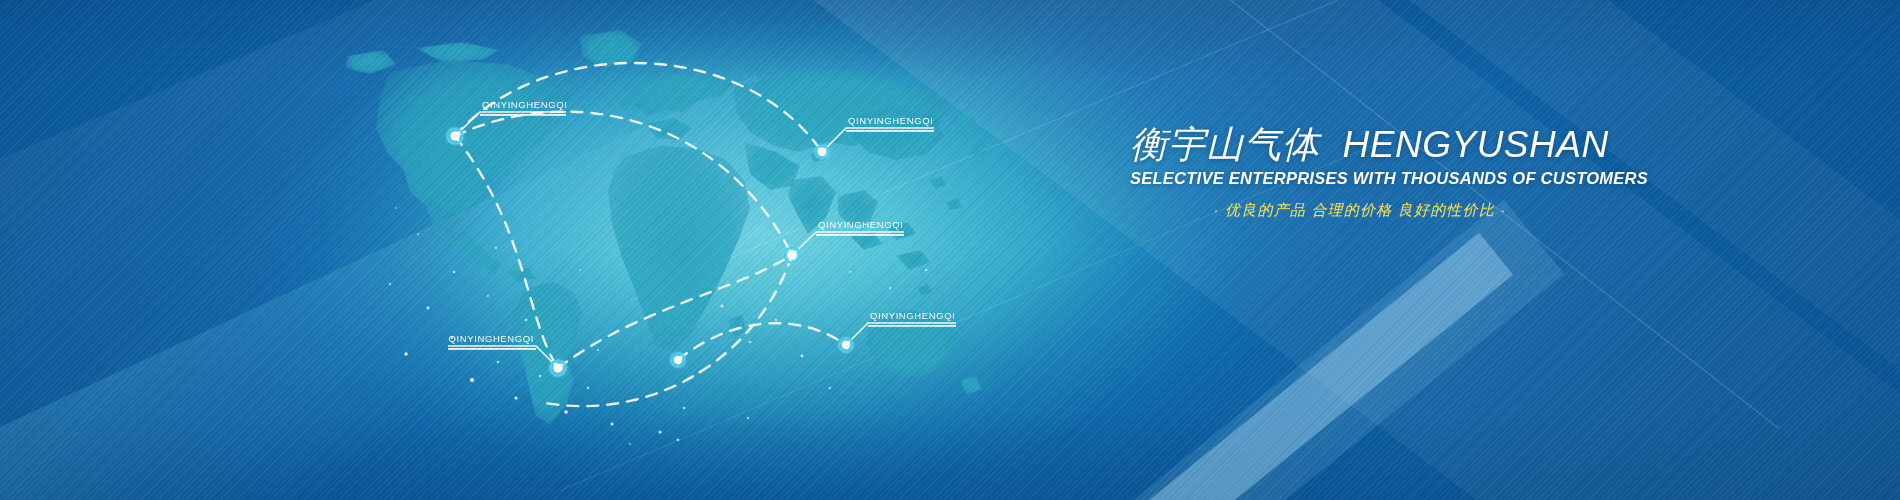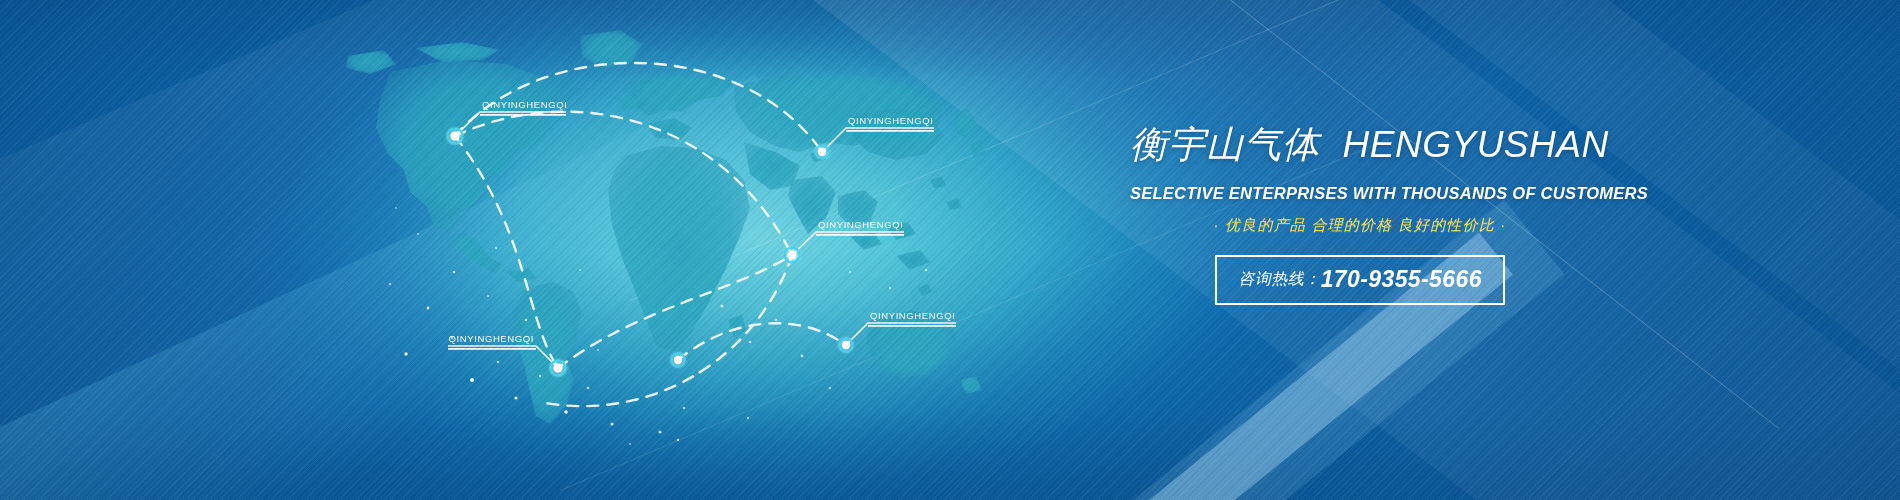--- a/index.html
+++ b/index.html
@@ -154,21 +154,20 @@
     line-height: 1.33;
     font-weight: normal;
     letter-spacing: 1px;
     text-shadow: 0 1px 5px rgba(3,45,85,0.45);
     white-space: nowrap;
   }
   .headline .en {
     letter-spacing: 0.5px;
   }
   .subtitle-en {
-    margin-top: 15px;
     color: #ffffff;
     font-size: 16.5px;
     font-weight: bold;
     letter-spacing: 0.25px;
     white-space: nowrap;
     text-shadow: 0 1px 4px rgba(3,45,85,0.4);
   }
   .subtitle-cn {
     margin-top: 13px;
     color: #fde047;
@@ -390,18 +389,15 @@
 
     <div class="headline">
       <span>衡宇山气体</span><span>&nbsp;&nbsp;</span><span class="en">HENGYUSHAN</span>
     </div>
 
 
     <div class="subtitle-en">SELECTIVE ENTERPRISES WITH THOUSANDS OF CUSTOMERS</div>
 
     <div class="subtitle-cn">·  优良的产品  合理的价格  良好的性价比  ·</div>
 
-    <div class="hotline-box">
-      <span class="hotline-label">咨询热线：</span><span class="hotline-number">170-9355-5666</span>
-    </div>
   </div>
 
 </div>
 
 </body></html>

